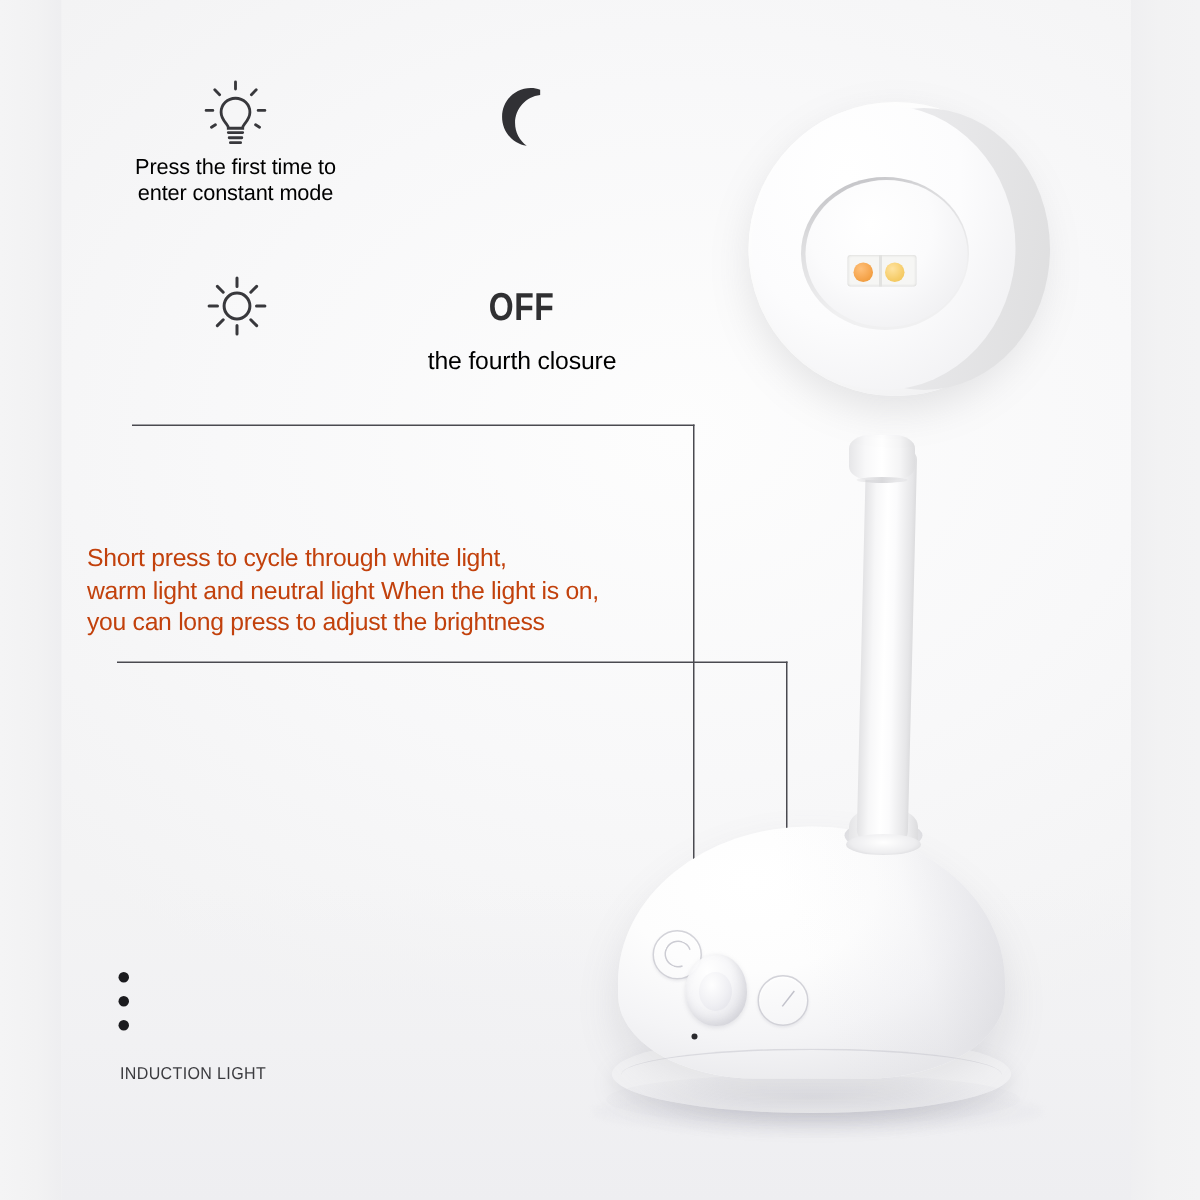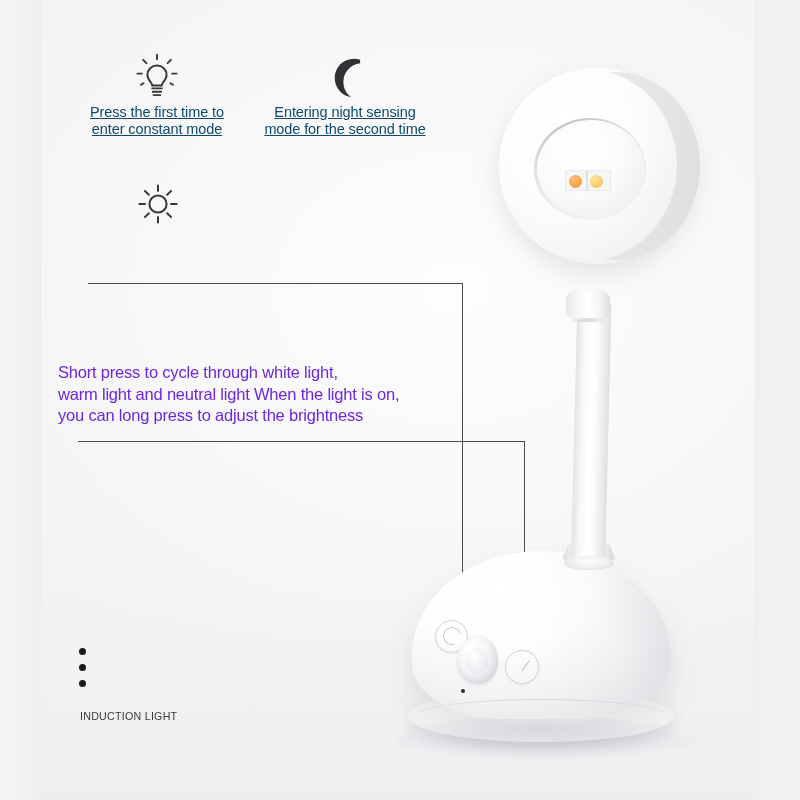--- a/index.html
+++ b/index.html
@@ -42,44 +42,43 @@
     left: 41px; bottom: 0;
     width: 713px; height: 210px;
     background: linear-gradient(180deg, rgba(244,244,246,0) 0%, rgba(241,241,243,0.85) 45%, rgba(238,238,241,1) 100%);
   }
 
   
   .mode-cell { position: absolute; text-align: center; }
   .mode-label {
     font-size: 14.5px;
     line-height: 17px;
-    color: #0c4a6e;
+    color: #000000;
     letter-spacing: -0.1px;
     white-space: pre-line;
-    text-decoration: underline;
   }
   .mode-icon { height: 54px; display: flex; align-items: center; justify-content: center; }
   .off-word {
     font-size: 26px;
     font-weight: bold;
     color: #303032;
     letter-spacing: 0.5px;
     font-family: "Liberation Sans Narrow", "Liberation Sans", sans-serif;
     transform: scaleX(0.82);
   }
 
   
   .para {
     position: absolute;
     left: 58px;
     top: 362px;
     width: 430px;
     font-size: 16.5px;
     line-height: 21.5px;
-    color: #6d28d9;
+    color: #c2410c;
     letter-spacing: -0.2px;
     white-space: pre-line;
   }
 
   
   .leader { position: absolute; background: #4a4a50; }
   .leader-h { height: 1.3px; }
   .leader-v { width: 1.3px; }
   .leader-dot {
     position: absolute;
@@ -357,33 +356,37 @@
     <div class="mode-label">Press the first time to
 enter constant mode</div>
   </div>
 
   <div class="mode-cell" style="left:255px; top:50px; width:180px;">
     <div class="mode-icon">
       <svg width="44" height="46" viewBox="0 0 44 46">
         <path d="M30.5 6.2c-9.3 1.1-16.4 8.9-16.4 18.3 0 6.1 3 11.5 7.6 14.9C12.3 38.1 5.6 30 5.6 20.4 5.6 10 14 1.6 24.4 1.6c2.2 0 4.2 0.4 6.1 1.1z" fill="#313135" transform="translate(6,3) scale(1.02)"></path>
       </svg>
     </div>
-    <div class="mode-label">Entering night sensing
-mode for the second time</div>
   </div>
 
   <div class="mode-cell" style="left:40px; top:177px; width:235px;">
     <div class="mode-icon">
       <svg width="50" height="48" viewBox="0 0 50 48" fill="none" stroke="#38383c" stroke-width="2" stroke-linecap="round">
         <circle cx="25" cy="24" r="8.6"></circle>
         <path d="M25 5.4V11M25 37v5.6M6.4 24H12M38 24h5.6M11.9 10.9l3.9 3.9M34.2 33.2l3.9 3.9M38.1 10.9l-3.9 3.9M15.8 33.2l-3.9 3.9"></path>
       </svg>
     </div>
   </div>
 
+  <div class="mode-cell" style="left:258px; top:177px; width:180px;">
+    <div class="mode-icon">
+      <span class="off-word">OFF</span>
+    </div>
+    <div class="mode-label" style="font-size:16.5px; line-height:21px;">the fourth closure</div>
+  </div>
 
   <div class="leader leader-h" style="left:88px; top:283px; width:375px;"></div>
   <div class="leader leader-v" style="left:462px; top:283px; height:335px;"></div>
   <div class="leader-dot" style="left:458px; top:614px;"></div>
 
   <div class="leader leader-h" style="left:78px; top:441px; width:447px;"></div>
   <div class="leader leader-v" style="left:524px; top:441px; height:204px;"></div>
   <div class="leader-dot" style="left:520px; top:641px;"></div>
 
   <div class="para">Short press to cycle through white light,

